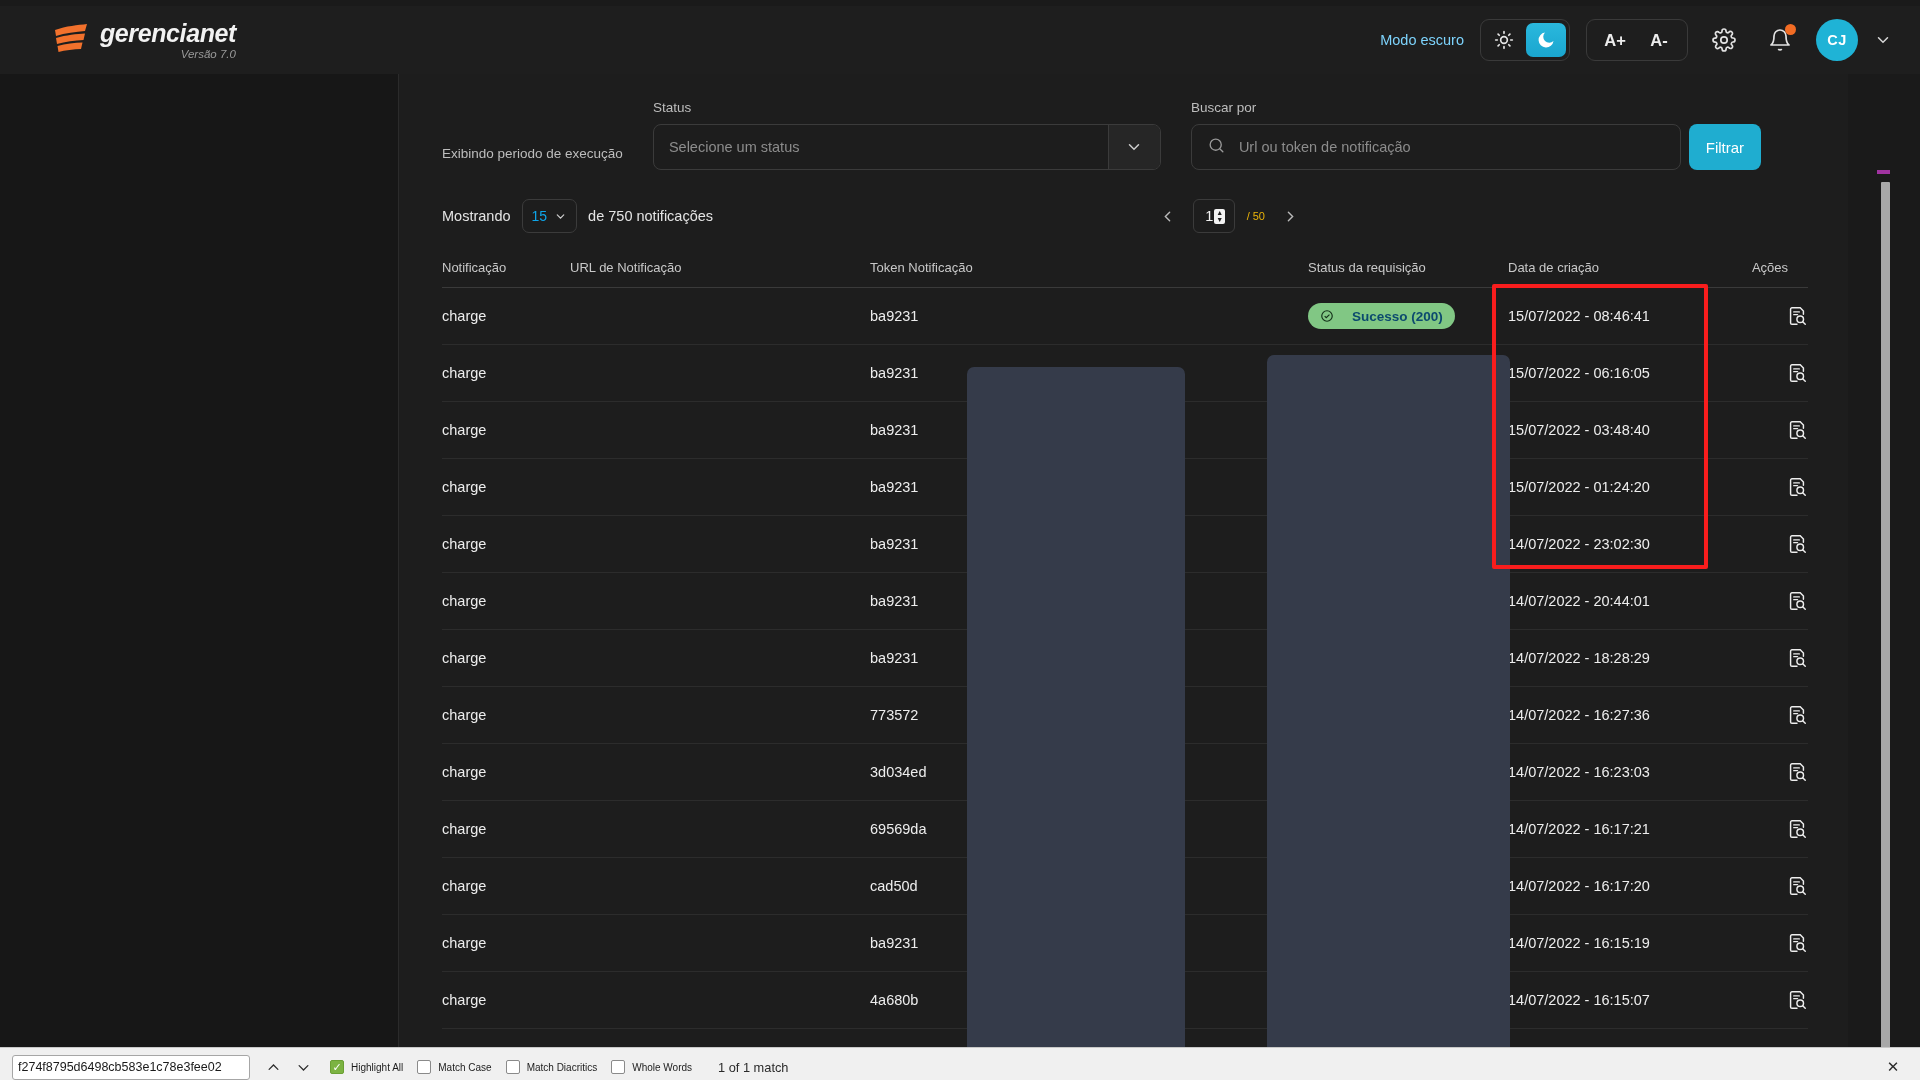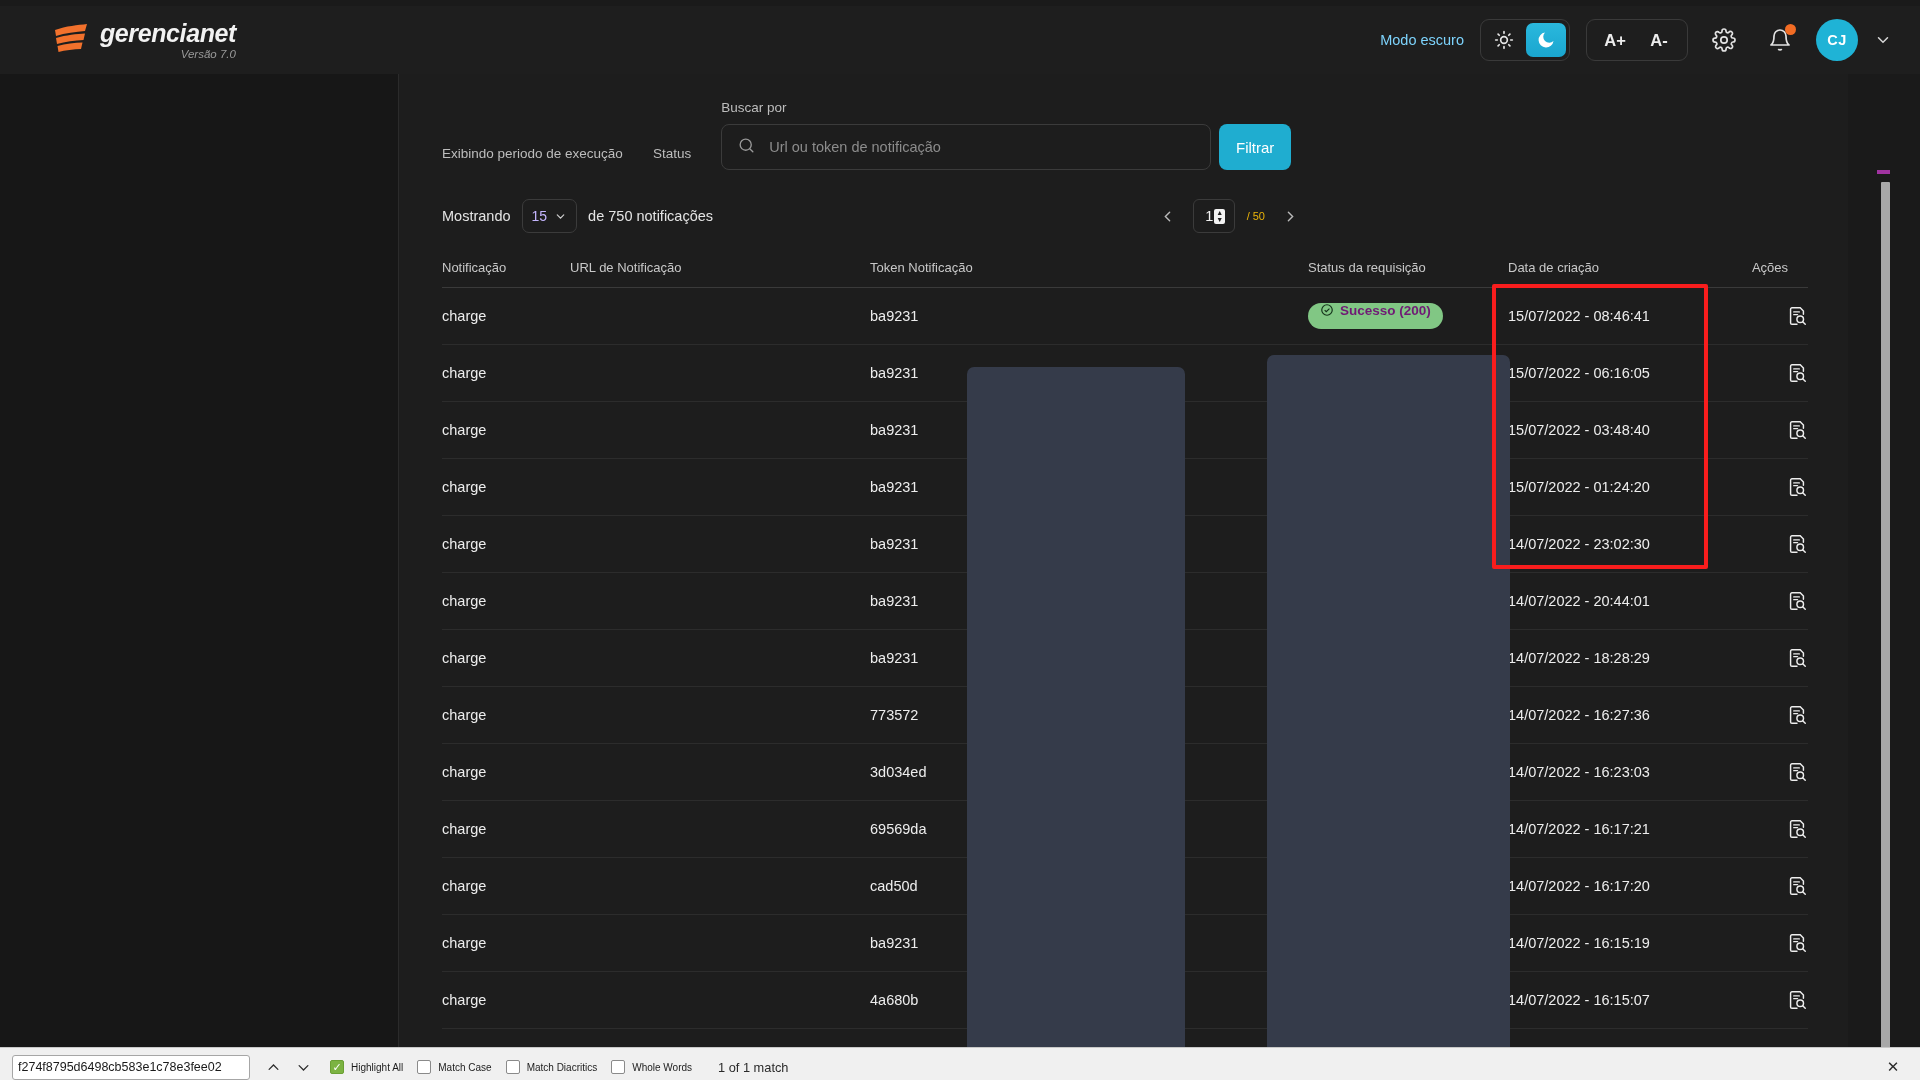--- a/index.html
+++ b/index.html
@@ -107,21 +107,21 @@
 
   
   .pagerow {
     display: flex; align-items: center; padding: 0 40px 0 43px;
     height: 64px; margin-top: 14px;
   }
   .showing { display: flex; align-items: center; gap: 11px; color: #e4e4e4; font-size: 14.5px; }
   .pagesize {
     border: 1px solid #3b3b3b; border-radius: 7px; height: 34px;
     padding: 0 9px; display: flex; align-items: center; gap: 7px;
-    color: #c4b5fd; font-size: 14px;
+    color: #0ea5e9; font-size: 14px;
   }
   .pager { margin-left: auto; display: flex; align-items: center; gap: 12px; margin-right: 505px; }
   .parrow { width: 26px; height: 26px; display: flex; align-items: center; justify-content: center; color: #b9b9b9; }
   .pagebox {
     width: 42px; height: 34px; border: 1px solid #3b3b3b; border-radius: 6px;
     display: flex; align-items: center; justify-content: center; gap: 1px;
     color: #f0f0f0; font-size: 14.5px; background: #1d1d1d; padding-left: 3px;
   }
   .spin { display: flex; flex-direction: column; background: #f3f3f3; border-radius: 2px; padding: 1px 2px; gap: 1px; }
   .spin span { font-size: 7px; color: #222; line-height: 6px; }
@@ -139,22 +139,22 @@
   .c3 { width: 438px; }
   .c4 { width: 200px; }
   .c5 { width: 224px; }
   .c6 { width: 76px; text-align: center; }
   .trow {
     display: flex; align-items: center; height: 57px;
     border-bottom: 1px solid #2c2c2c;
   }
   .trow div { font-size: 14.5px; color: #ededed; }
   .badge {
-    display: inline-flex; gap: 6px;
-    background: #81c784; color: #701a75; border-radius: 13px;
+    display: inline-flex; align-items: center; gap: 18px;
+    background: #81c784; color: #0c4a6e; border-radius: 13px;
     height: 26px; padding: 0 12px; font-size: 13.5px; font-weight: 600;
   }
   .act { display: flex; justify-content: flex-end; color: #1fa8cc; }
 
   
   .redact {
     position: absolute; background: #353b4a;
     border-top-left-radius: 7px; border-top-right-radius: 7px;
   }
   .redact-a { left: 568px; top: 293px; width: 218px; height: 725px; }
@@ -261,20 +261,28 @@
 
   <div class="panel">
 
     <div class="filters">
       <div class="fgroup">
         <div class="flabel">Exibindo periodo de execução</div>
       </div>
 
       <div class="fgroup">
         <div class="flabel">Status</div>
+        <div class="fctl f-status">
+          <span class="ph">Selecione um status</span>
+          <span class="stat-caret">
+            <svg width="18" height="18" viewBox="0 0 24 24" fill="none" stroke="currentColor" stroke-width="2" stroke-linecap="round">
+                <path d="M6 9l6 6 6-6"></path>
+              </svg>
+          </span>
+        </div>
       </div>
 
       <div class="fgroup">
         <div class="flabel">Buscar por</div>
         <div style="display:flex;align-items:center;">
           <div class="fctl f-search">
             <span>
               <svg width="19" height="19" viewBox="0 0 24 24" fill="none" stroke="#9a9a9a" stroke-width="1.7" stroke-linecap="round">
                 <circle cx="11" cy="11" r="7"></circle>
                   <path d="M20 20l-3.6-3.6"></path>

